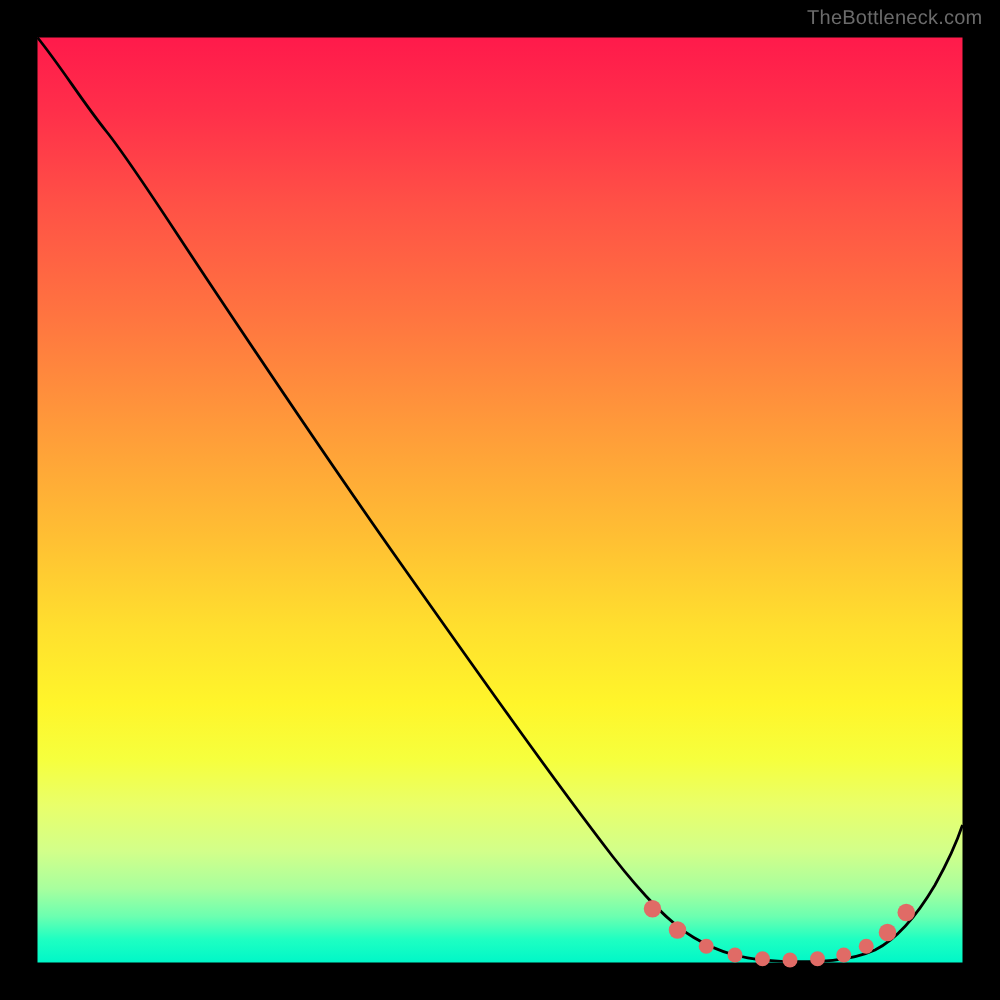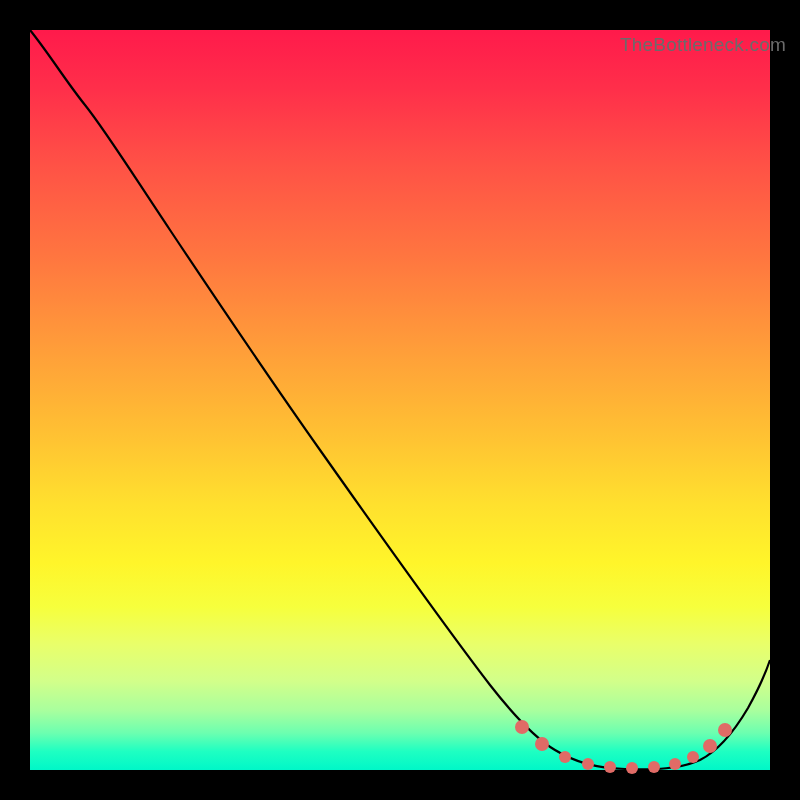--- a/index.html
+++ b/index.html
@@ -39,24 +39,23 @@
       #6cffb0 95%,
       #1effc2 97.5%,
       #00f7c8 100%
     );
   }
   .watermark {
     position: absolute;
     top: 6px;
     right: 14px;
     color: #6b6b6b;
-    font-size: 19px;
+    font-size: 16px;
     letter-spacing: 0.2px;
     user-select: none;
-    margin-top: 28px;
   }
   svg.curve {
     position: absolute;
     left: 0;
     top: 0;
     width: 740px;
     height: 740px;
     overflow: visible;
   }
   .main-curve {

